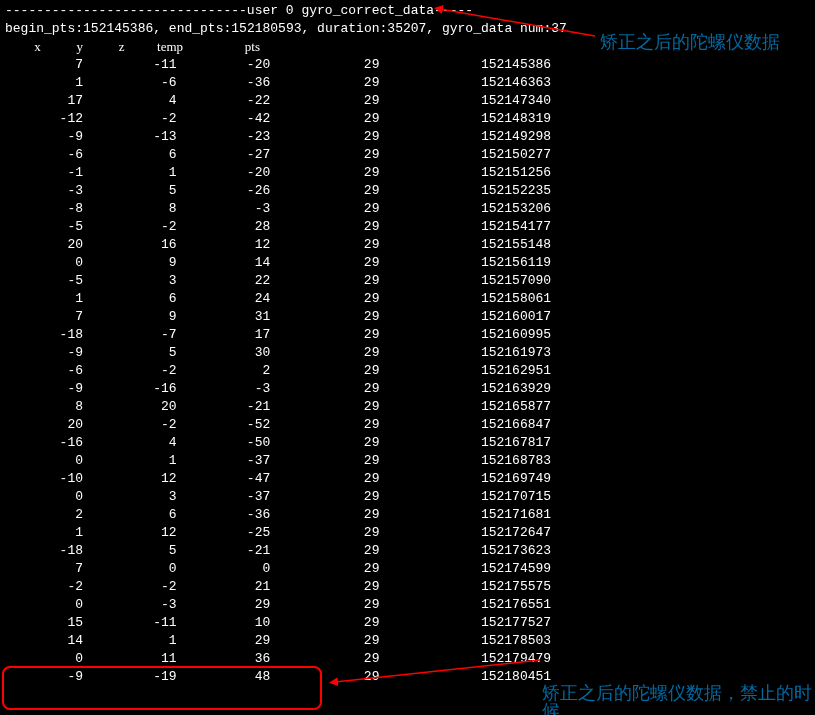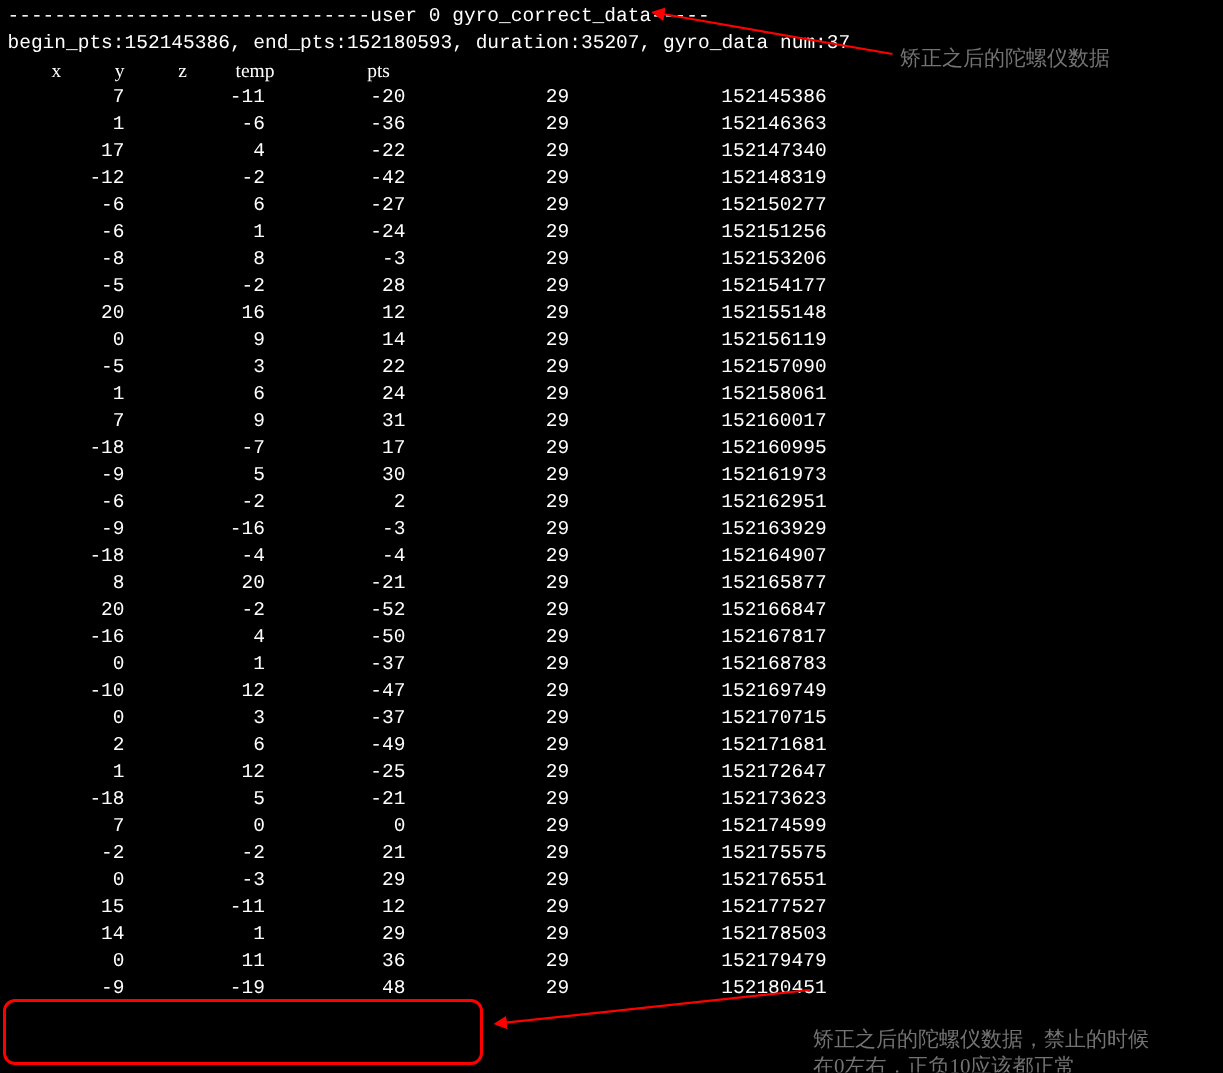--- a/index.html
+++ b/index.html
@@ -35,23 +35,23 @@
       font-family: Liberation Serif, serif;
     }
     .red-box {
       position: absolute;
       border: 2px solid #ff0000;
       border-radius: 8px;
       pointer-events: none;
     }
     .annotation {
       position: absolute;
-      color: #737373;
-      font-family: Liberation Serif, serif;
-      font-size: 14px;
+      color: #0369a1;
+      font-family: Liberation Mono, monospace;
+      font-size: 18px;
     }
     .arrow {
       position: absolute;
       pointer-events: none;
     }
     .arrow svg {
       overflow: visible;
     }
   </style>
 </head>
@@ -59,47 +59,48 @@
 
 <div class="terminal">
   <div class="header-line"><span>-------------------------------</span><span>user 0 gyro_correct_data</span><span>-----</span></div>
   <div class="info-line"><span>begin_pts</span>:<span>152145386</span>, <span>end_pts</span>:<span>152180593</span>, <span>duration</span>:<span>35207</span>, <span>gyro_data num</span>:<span>37</span></div>
   <div class="col-header" id="col-headers">         x           y           z          temp                   pts</div>
   <div id="data-rows">
       <div class="data-row">         7         -11         -20            29             152145386</div>
       <div class="data-row">         1          -6         -36            29             152146363</div>
       <div class="data-row">        17           4         -22            29             152147340</div>
       <div class="data-row">       -12          -2         -42            29             152148319</div>
+      <div class="data-row">        -9         -13         -23            29             152149298</div>
       <div class="data-row">        -6           6         -27            29             152150277</div>
-      <div class="data-row">        -6           1         -24            29             152151256</div>
+      <div class="data-row">        -1           1         -20            29             152151256</div>
+      <div class="data-row">        -3           5         -26            29             152152235</div>
       <div class="data-row">        -8           8          -3            29             152153206</div>
       <div class="data-row">        -5          -2          28            29             152154177</div>
       <div class="data-row">        20          16          12            29             152155148</div>
       <div class="data-row">         0           9          14            29             152156119</div>
       <div class="data-row">        -5           3          22            29             152157090</div>
       <div class="data-row">         1           6          24            29             152158061</div>
       <div class="data-row">         7           9          31            29             152160017</div>
       <div class="data-row">       -18          -7          17            29             152160995</div>
       <div class="data-row">        -9           5          30            29             152161973</div>
       <div class="data-row">        -6          -2           2            29             152162951</div>
       <div class="data-row">        -9         -16          -3            29             152163929</div>
-      <div class="data-row">       -18          -4          -4            29             152164907</div>
       <div class="data-row">         8          20         -21            29             152165877</div>
       <div class="data-row">        20          -2         -52            29             152166847</div>
       <div class="data-row">       -16           4         -50            29             152167817</div>
       <div class="data-row">         0           1         -37            29             152168783</div>
       <div class="data-row">       -10          12         -47            29             152169749</div>
       <div class="data-row">         0           3         -37            29             152170715</div>
-      <div class="data-row">         2           6         -49            29             152171681</div>
+      <div class="data-row">         2           6         -36            29             152171681</div>
       <div class="data-row">         1          12         -25            29             152172647</div>
       <div class="data-row">       -18           5         -21            29             152173623</div>
       <div class="data-row">         7           0           0            29             152174599</div>
       <div class="data-row">        -2          -2          21            29             152175575</div>
       <div class="data-row">         0          -3          29            29             152176551</div>
-      <div class="data-row">        15         -11          12            29             152177527</div>
+      <div class="data-row">        15         -11          10            29             152177527</div>
       <div class="data-row">        14           1          29            29             152178503</div>
       <div class="data-row">         0          11          36            29             152179479</div>
       <div class="data-row">        -9         -19          48            29             152180451</div>
     </div>
 
 </div>
 
 <div class="red-box" style="left:2px; top:666px; width:320px; height:44px;"></div>
 
 <div class="arrow" style="left:430px; top:4px;">

